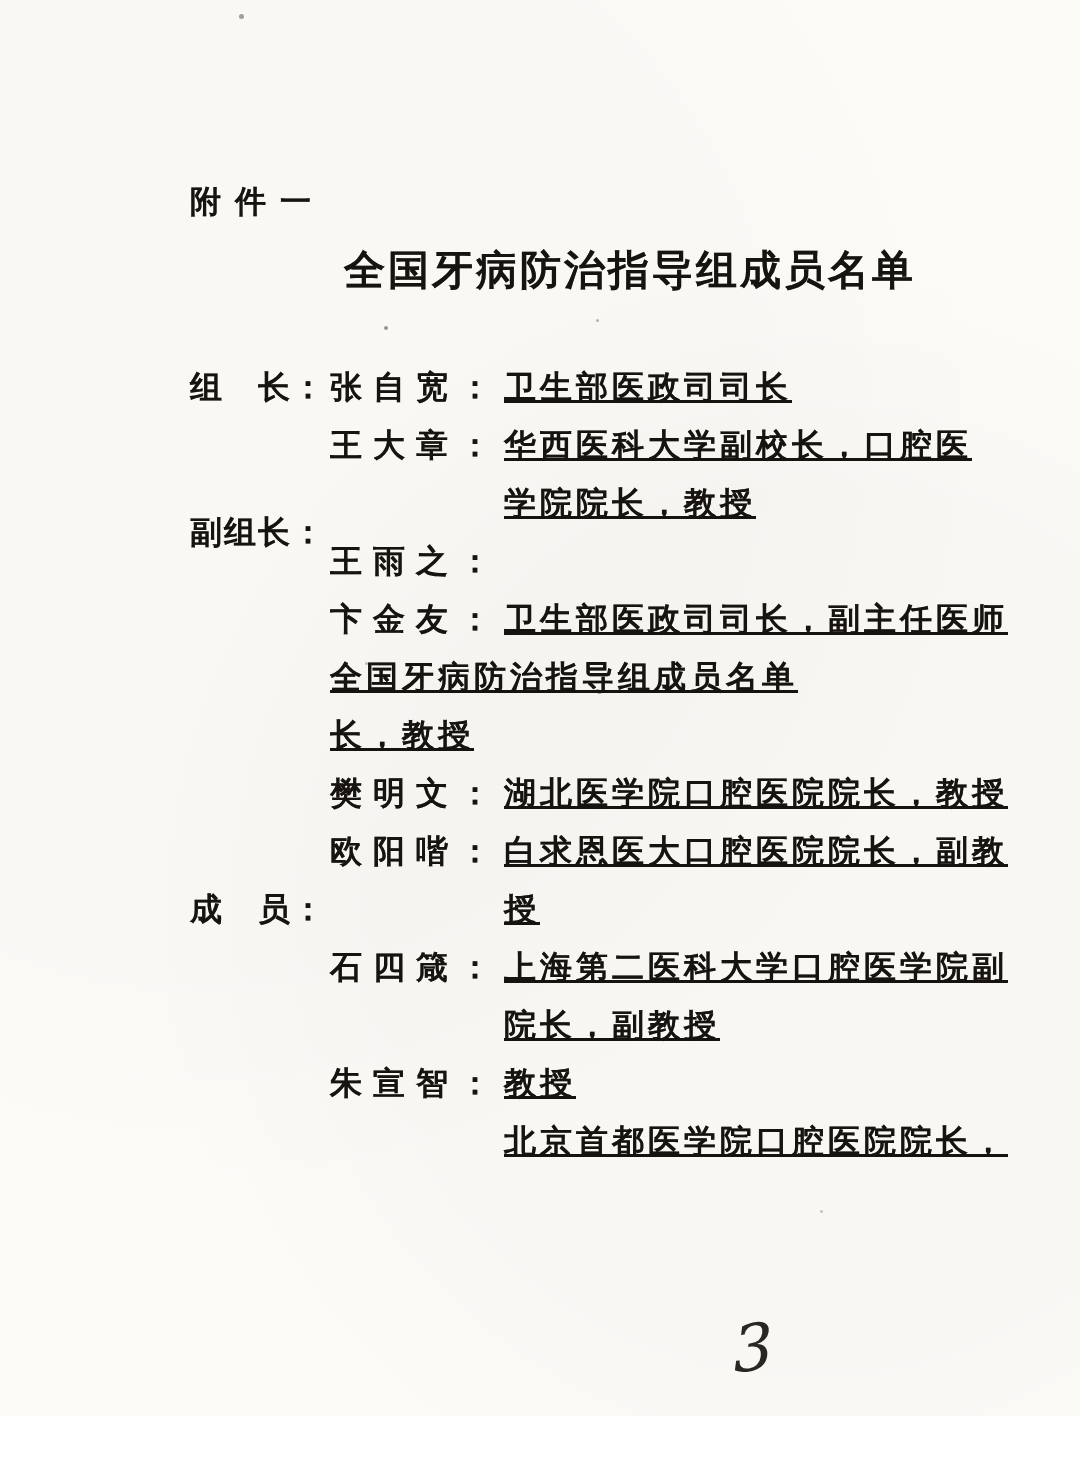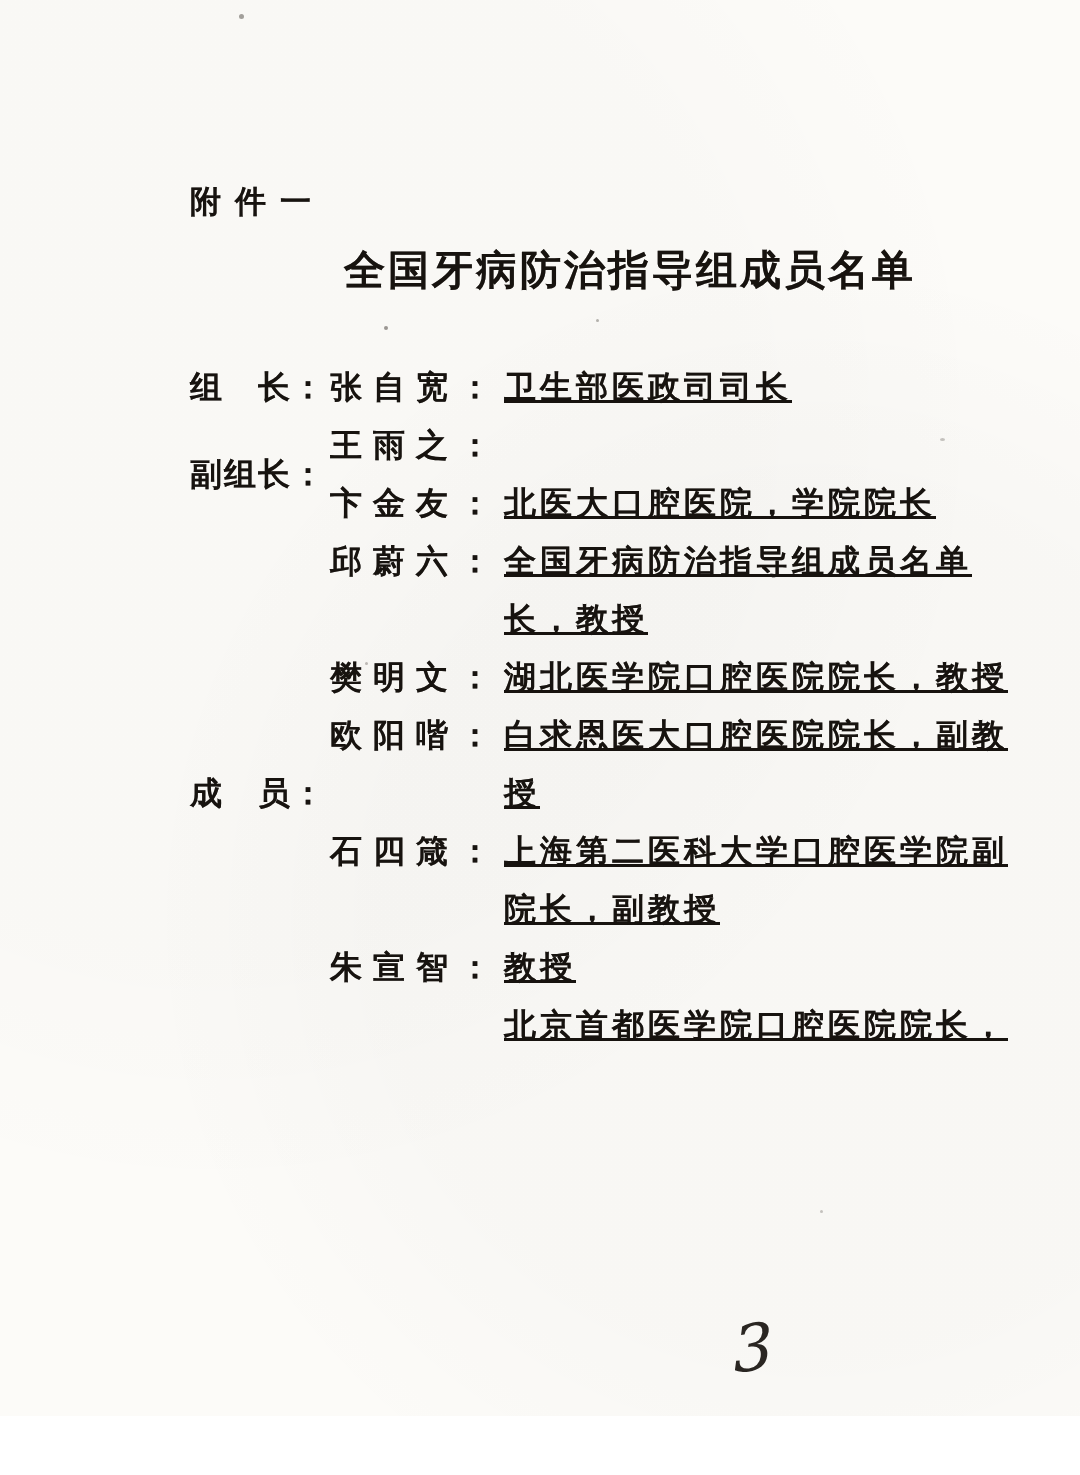--- a/index.html
+++ b/index.html
@@ -117,41 +117,47 @@
           </div>
         </div>
       </div>
     </div>
 
     <div class="section">
       <div class="role-col ink">副组长：</div>
       <div class="members-col">
 
 
+        <div class="member-row">
+          <div class="member-name ink">王大章：</div>
+          <div class="member-desc">
+            <div class="desc-line ink">华西医科大学副校长，口腔医</div>
+            <div class="desc-line ink">学院院长，教授</div>
+          </div>
+        </div>
 
         <div class="member-row">
           <div class="member-name ink">王雨之：</div>
         </div>
 
         <div class="member-row">
           <div class="member-name ink">卞金友：</div>
           <div class="member-desc">
-            <div class="desc-line ink">北医大口腔医院，学院院长</div>
+            <div class="desc-line ink">卫生部医政司司长，副主任医师</div>
           </div>
         </div>
 
       </div>
     </div>
 
     <div class="section">
       <div class="role-col ink">成　员：</div>
       <div class="members-col">
 
         <div class="member-row">
-          <div class="member-name ink">邱蔚六：</div>
           <div class="member-desc">
             <div class="desc-line ink">全国牙病防治指导组成员名单</div>
             <div class="desc-line ink">长，教授</div>
           </div>
         </div>
 
         <div class="member-row">
           <div class="member-name ink">樊明文：</div>
           <div class="member-desc">
             <div class="desc-line ink">湖北医学院口腔医院院长，教授</div>

